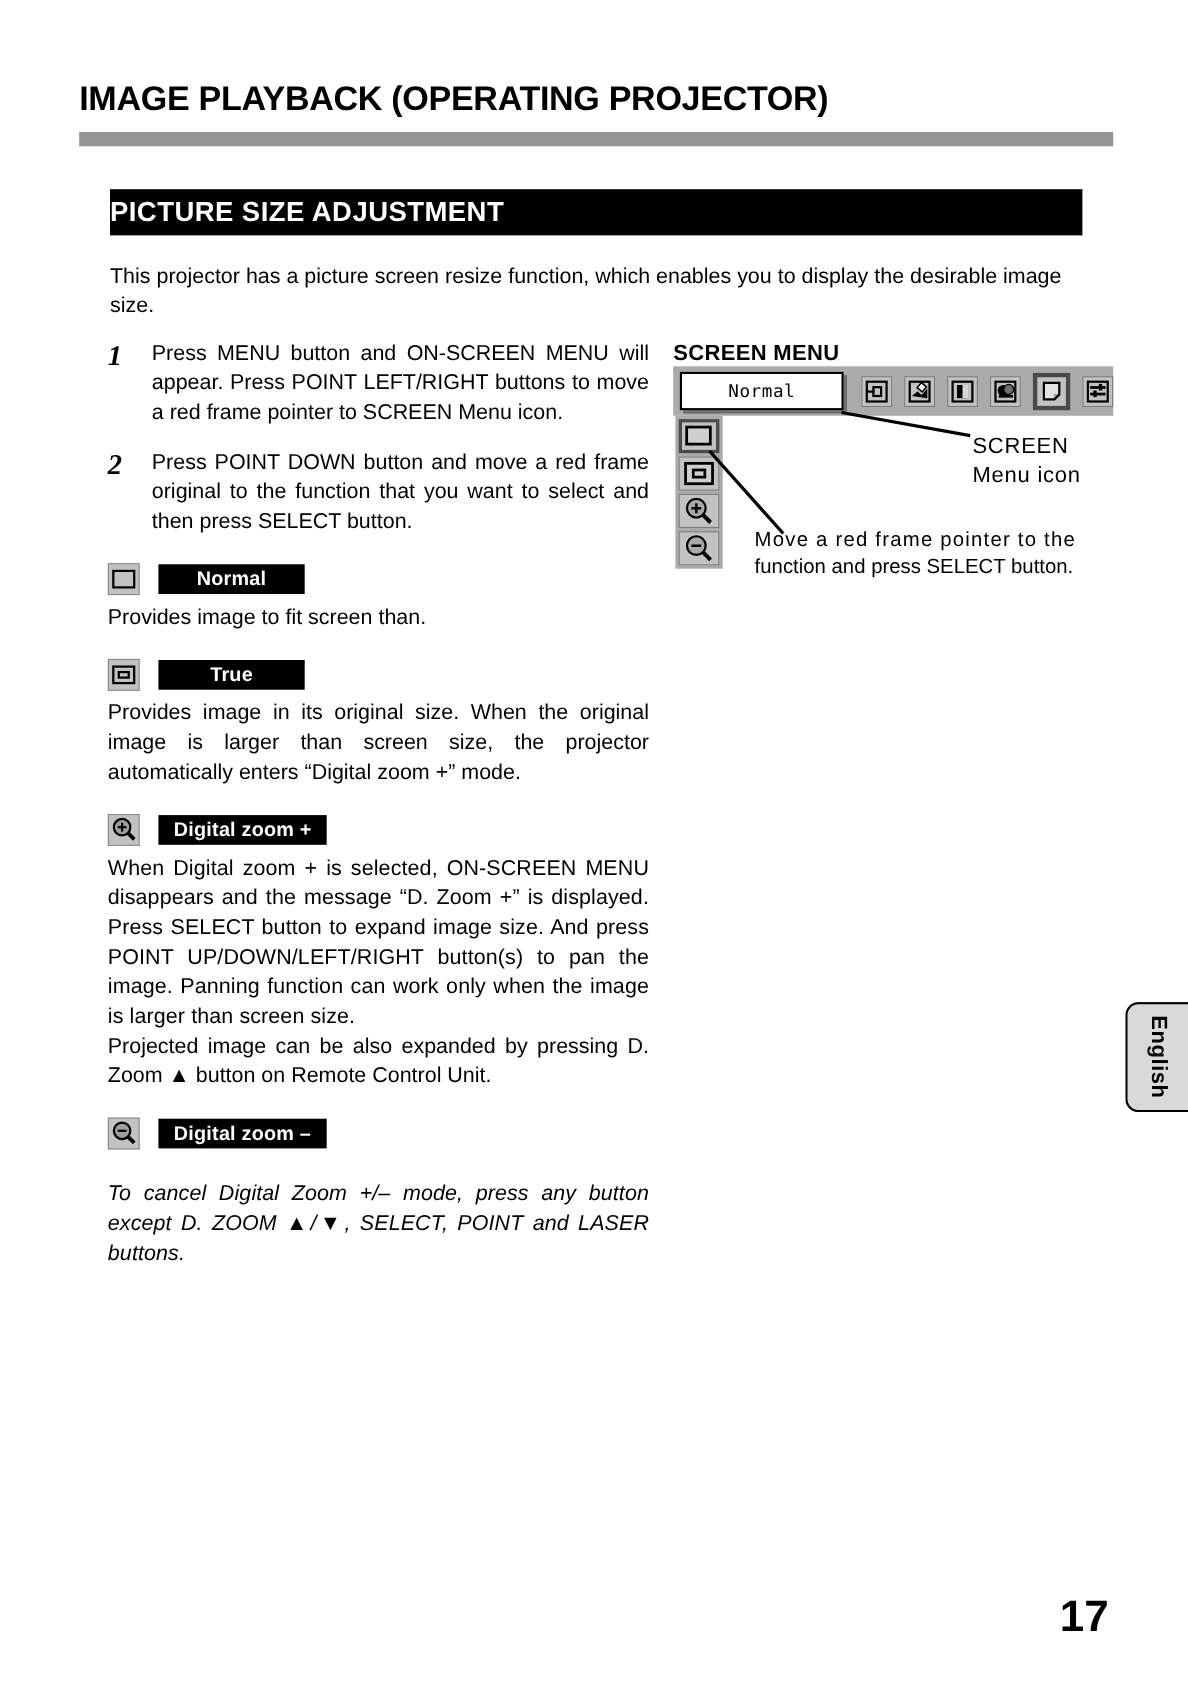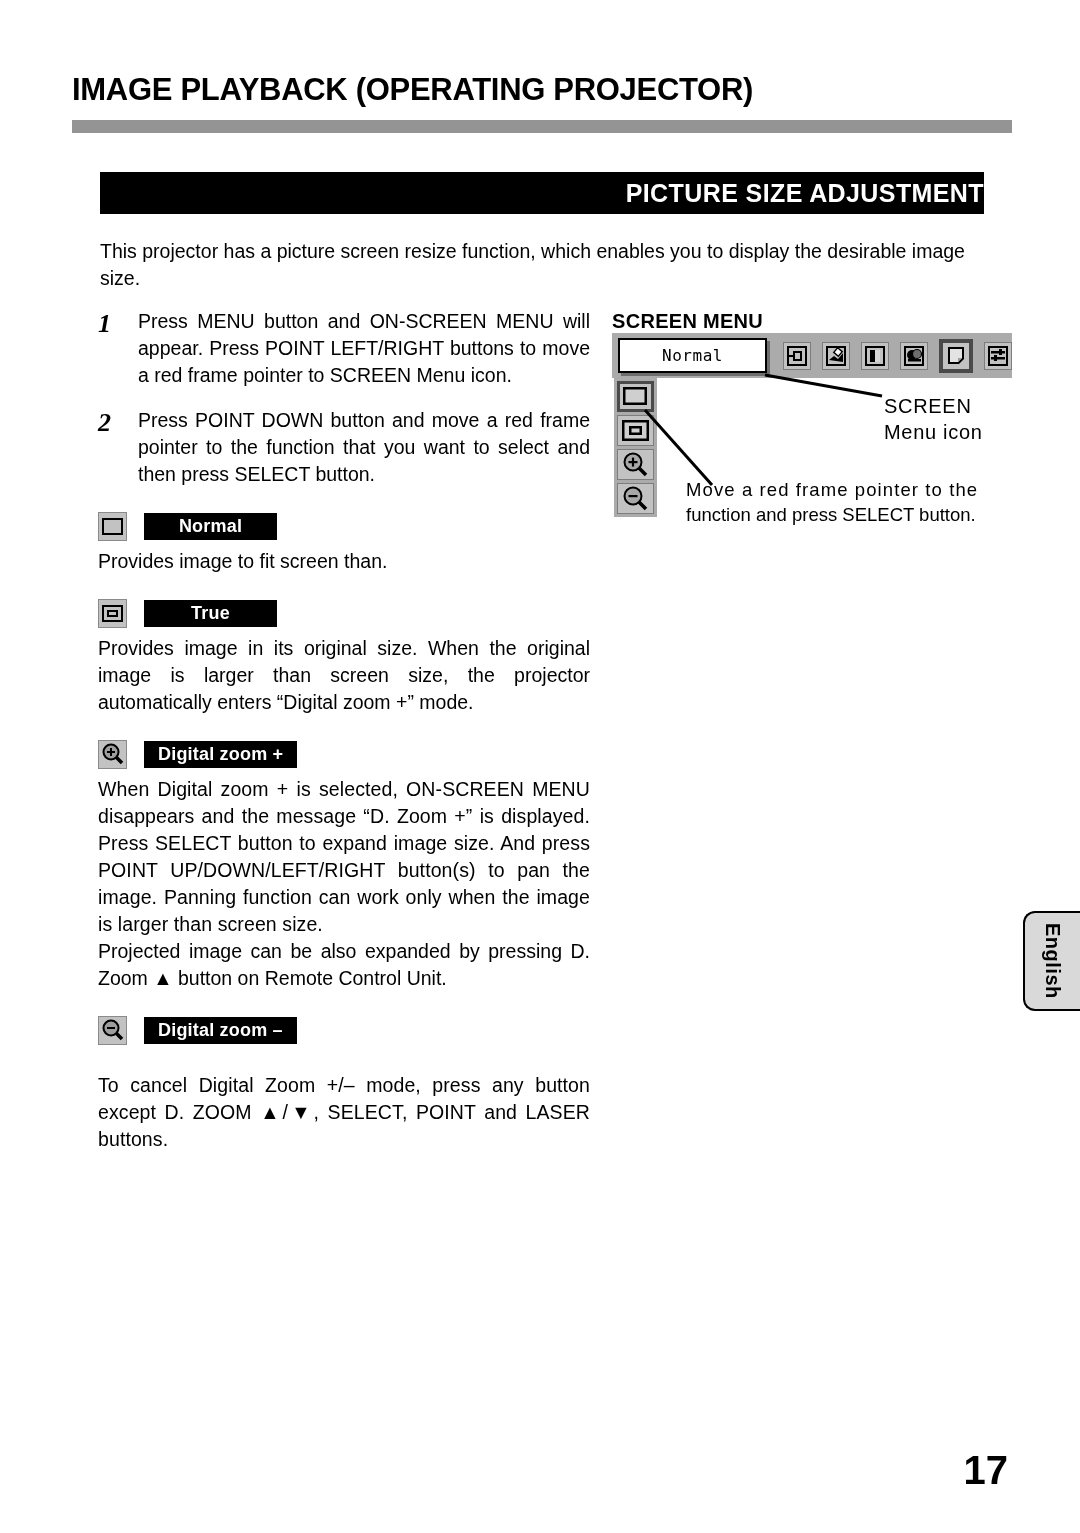--- a/index.html
+++ b/index.html
@@ -40,21 +40,21 @@
     top: 172px;
     width: 884px;
     height: 42px;
     background: #000000;
     color: #ffffff;
     font-size: 25px;
     font-weight: bold;
     letter-spacing: 0.4px;
     display: flex;
     align-items: center;
-    justify-content: flex-end;
+    justify-content: flex-start;
   }
 
   
   #intro {
     position: absolute;
     left: 100px;
     top: 238px;
     width: 890px;
     font-size: 19.5px;
     line-height: 27px;
@@ -290,21 +290,21 @@
 
 <div id="left-col">
 
   <div class="step">
     <span class="step-num">1</span>
     <div class="step-text">Press MENU button and ON-SCREEN MENU will appear.  Press POINT LEFT/RIGHT buttons to move a red frame pointer to SCREEN Menu icon.</div>
   </div>
 
   <div class="step">
     <span class="step-num">2</span>
-    <div class="step-text">Press POINT DOWN button and move a red frame pointer to the function that you want to select and then press SELECT button.</div>
+    <div class="step-text">Press POINT DOWN button and move a red frame original to the function that you want to select and then press SELECT button.</div>
   </div>
 
   <div class="func-block">
     <div class="func-head">
       <span class="chip">
         <svg width="27" height="27" viewBox="0 0 27 27">
           <rect x="3" y="5" width="21" height="17" fill="#000"></rect>
           <rect x="5" y="7" width="17" height="13" fill="#c2c2c2"></rect>
         </svg>
       </span>
@@ -350,21 +350,21 @@
         <svg width="27" height="27" viewBox="0 0 27 27">
           <circle cx="12" cy="11" r="7.5" fill="#9e9e9e" stroke="#000" stroke-width="2"></circle>
           <rect x="8" y="10" width="8" height="2" fill="#000"></rect>
           <line x1="17" y1="16" x2="23" y2="22" stroke="#000" stroke-width="3.5"></line>
         </svg>
       </span>
       <span class="func-badge">Digital zoom –</span>
     </div>
   </div>
 
-  <div class="func-body loose" style="margin-top:26px;">To cancel Digital Zoom +/– mode, press any button except D. ZOOM ▲/▼, SELECT, POINT and LASER buttons.</div>
+  <div class="func-body loose" style="margin-top:26px;font-style:italic;">To cancel Digital Zoom +/– mode, press any button except D. ZOOM ▲/▼, SELECT, POINT and LASER buttons.</div>
 </div>
 
 <div id="right-col">
   <div id="screen-menu-label">SCREEN MENU</div>
 
   <div id="osd">
 
     <div id="osd-bar">
       <div id="osd-value">Normal</div>
       <div id="osd-icons">

